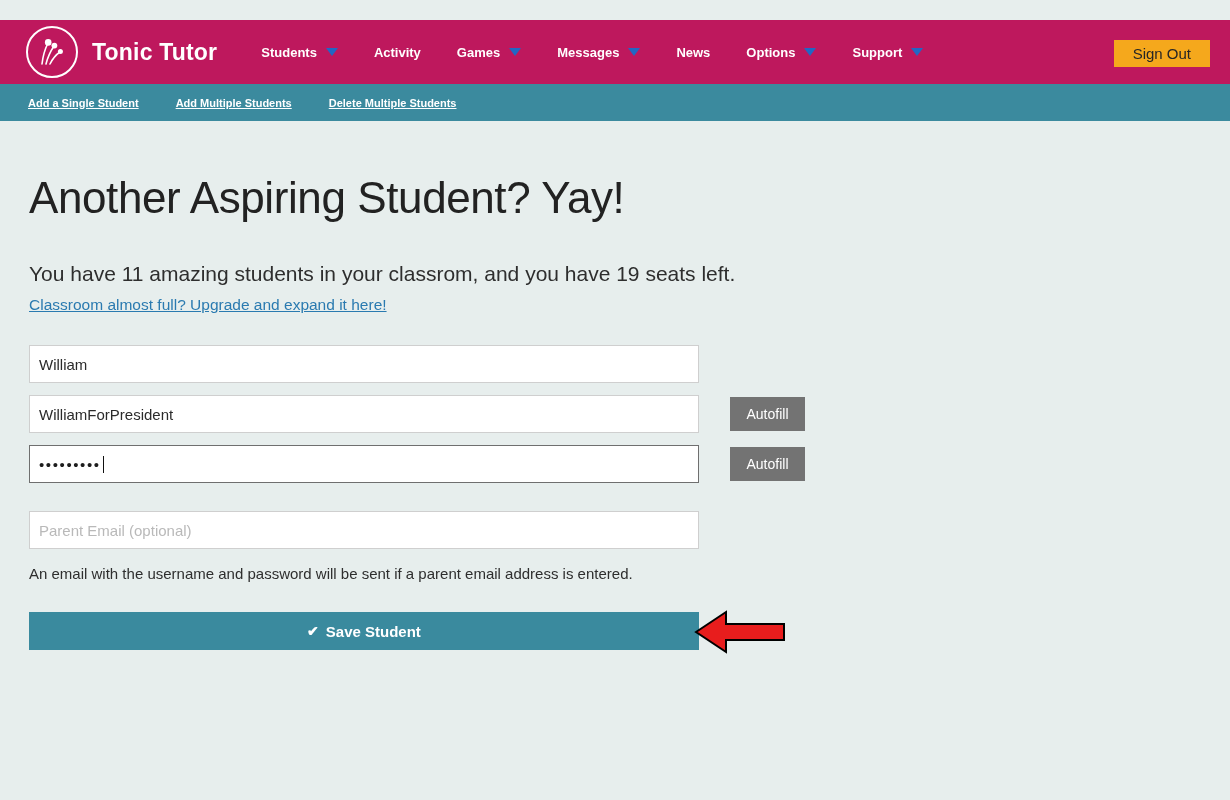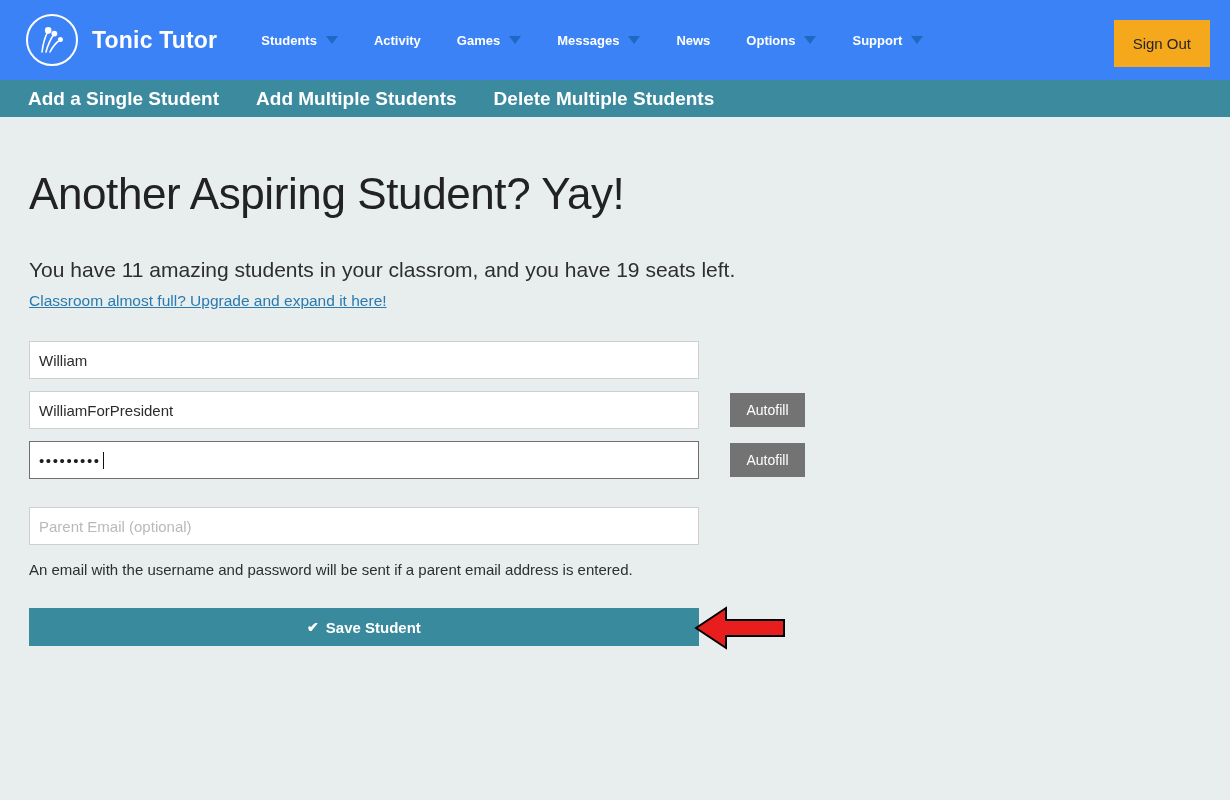--- a/index.html
+++ b/index.html
@@ -6,26 +6,27 @@
   html, body {
     margin: 0; padding: 0;
     width: 1230px; height: 800px;
     background: #e7eeed;
     font-family: "Liberation Sans", sans-serif;
     overflow: hidden;
   }
 
   
   .topbar {
-    height: 80px;
-    background: #3b82f6;
+    height: 64px;
+    background: #be185d;
     display: flex;
     align-items: center;
     padding: 0 20px 0 26px;
     position: relative;
+    margin-top: 20px;
   }
   .brand-wrap {
     display: flex;
     align-items: center;
     gap: 14px;
   }
   .logo-circle {
     width: 52px; height: 52px;
     border: 2px solid #ffffff;
     border-radius: 50%;
@@ -67,42 +68,43 @@
 
   .signout-btn {
     position: absolute;
     right: 20px;
     top: 20px;
     background: #f5a81c;
     color: #262626;
     border: none;
     font-family: "Liberation Sans", sans-serif;
     font-size: 15px;
-    padding: 16px 19px;
+    padding: 6px 19px;
     cursor: pointer;
     line-height: 1;
   }
 
   
   .subnav {
     height: 37px;
     background: #3b8a9e;
     display: flex;
     align-items: center;
     padding-left: 28px;
     gap: 0;
   }
   .subnav-item {
     color: #ffffff;
-    font-size: 19px;
+    font-size: 11px;
     font-weight: bold;
     padding: 0 18px 0 0;
     margin-right: 19px;
     white-space: nowrap;
     cursor: pointer;
+    text-decoration: underline;
   }
 
   
   .content {
     padding: 0 0 0 29px;
   }
   .page-title {
     font-size: 44px;
     font-weight: normal;
     color: #222222;

